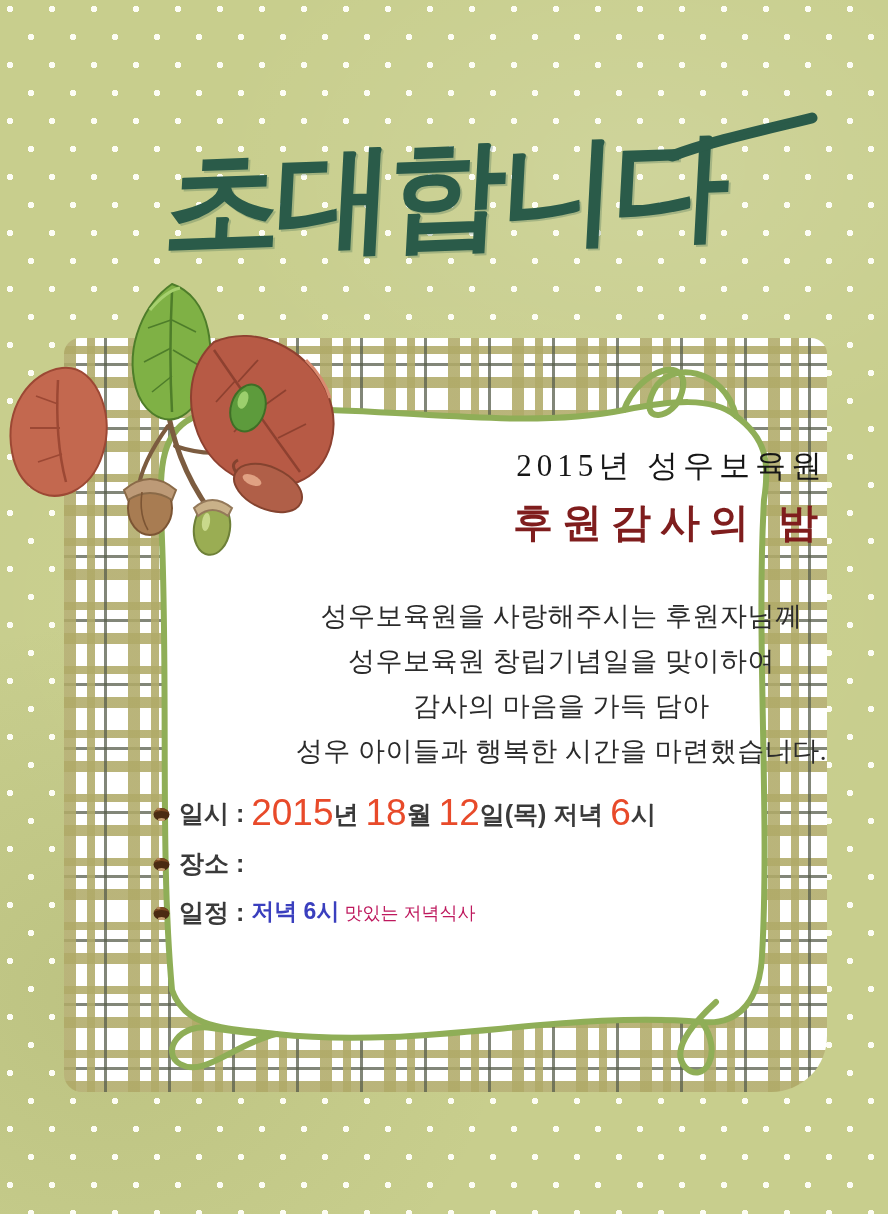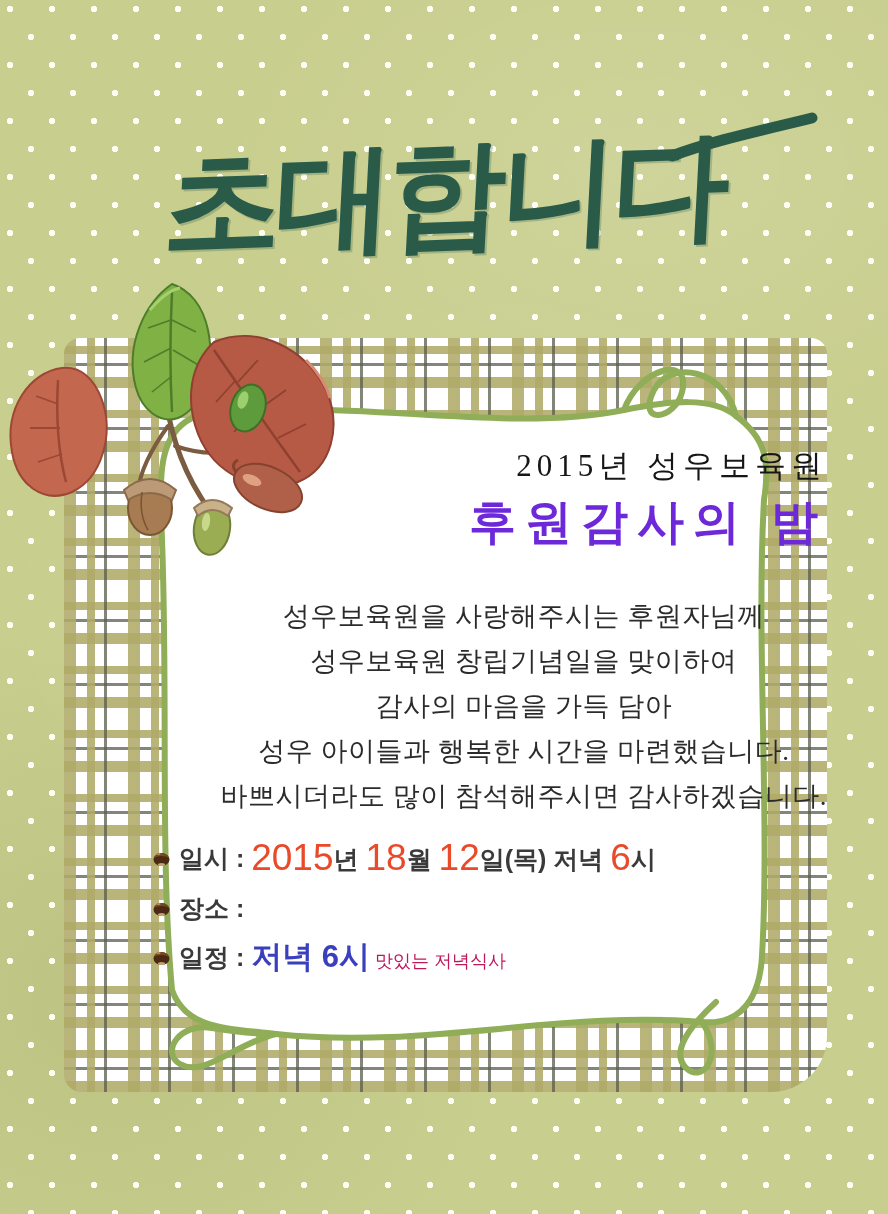--- a/index.html
+++ b/index.html
@@ -49,38 +49,38 @@
   .content{
     position:absolute;left:64px;top:338px;width:763px;height:754px;
     display:flex;flex-direction:column;align-items:flex-end;
     padding-top:108px;box-sizing:border-box;
   }
   .subtitle{
     font-family:"Liberation Serif","DejaVu Serif",serif;
     font-size:31px;letter-spacing:5px;color:#161616;line-height:40px;
   }
   .main-title{
-    font-size:47px;font-weight:800;letter-spacing:9px;color:#6d28d9;
+    font-size:40px;font-weight:800;letter-spacing:9px;color:#7f1d1d;
     line-height:60px;margin-top:6px;
   }
   .body-text{
     margin-top:42px;text-align:center;
     font-family:"Liberation Serif","DejaVu Serif",serif;
     font-size:27px;line-height:45px;color:#2b2b2b;letter-spacing:.5px;
   }
   .details{margin-top:22px;width:100%;padding-left:88px;box-sizing:border-box;}
   .detail-row{display:flex;align-items:flex-start;margin-bottom:15px;}
   .acorn{flex:0 0 auto;margin:6px 8px 0 0;}
   .dlabel,.dcolon,.dtext{
     font-size:25px;font-weight:700;color:#3a3a3a;line-height:34px;white-space:pre;
   }
   .num{font-size:37px;font-weight:400;color:#e84a2a;line-height:34px;vertical-align:-2px;}
   .dt-line{white-space:nowrap;}
   .sched-line{white-space:nowrap;line-height:33px;}
-  .time{font-size:31px;font-weight:700;color:#3a3fbe;margin-top:8px;}
+  .time{font-size:23px;font-weight:700;color:#3a3fbe;margin-top:8px;}
   .desc{font-size:18px;font-weight:400;color:#be185d;}
   .leaves{position:absolute;left:0px;top:276px;}
 </style>
 </head>
 <body>
 
 <div class="callig">
   <span class="callig-text">초대합니다</span>
 </div>
 <svg class="swash" width="150" height="60" viewBox="0 0 150 60">
@@ -153,21 +153,20 @@
 
 <div class="content">
   <div class="subtitle">2015년 성우보육원</div>
   <div class="main-title">후원감사의 밤</div>
 
   <div class="body-text">
     <div>성우보육원을 사랑해주시는 후원자님께</div>
     <div>성우보육원 창립기념일을 맞이하여</div>
     <div>감사의 마음을 가득 담아</div>
     <div>성우 아이들과 행복한 시간을 마련했습니다.</div>
-    <div>바쁘시더라도 많이 참석해주시면 감사하겠습니다.</div>
   </div>
 
   <div class="details">
 
     <div class="detail-row">
       <svg class="acorn" width="19" height="20" viewBox="0 0 19 20">
         <ellipse cx="9.5" cy="12.5" rx="8" ry="6.5" fill="#4a2a12"></ellipse>
         <path d="M1.5 11 Q 9.5 1 17.5 11 Q 9.5 7 1.5 11 Z" fill="#7a4722"></path>
         <ellipse cx="6.5" cy="7" rx="2" ry="1.2" fill="#b08457"></ellipse>
         <ellipse cx="9.5" cy="17.5" rx="3.5" ry="1.5" fill="#c8a172"></ellipse>

